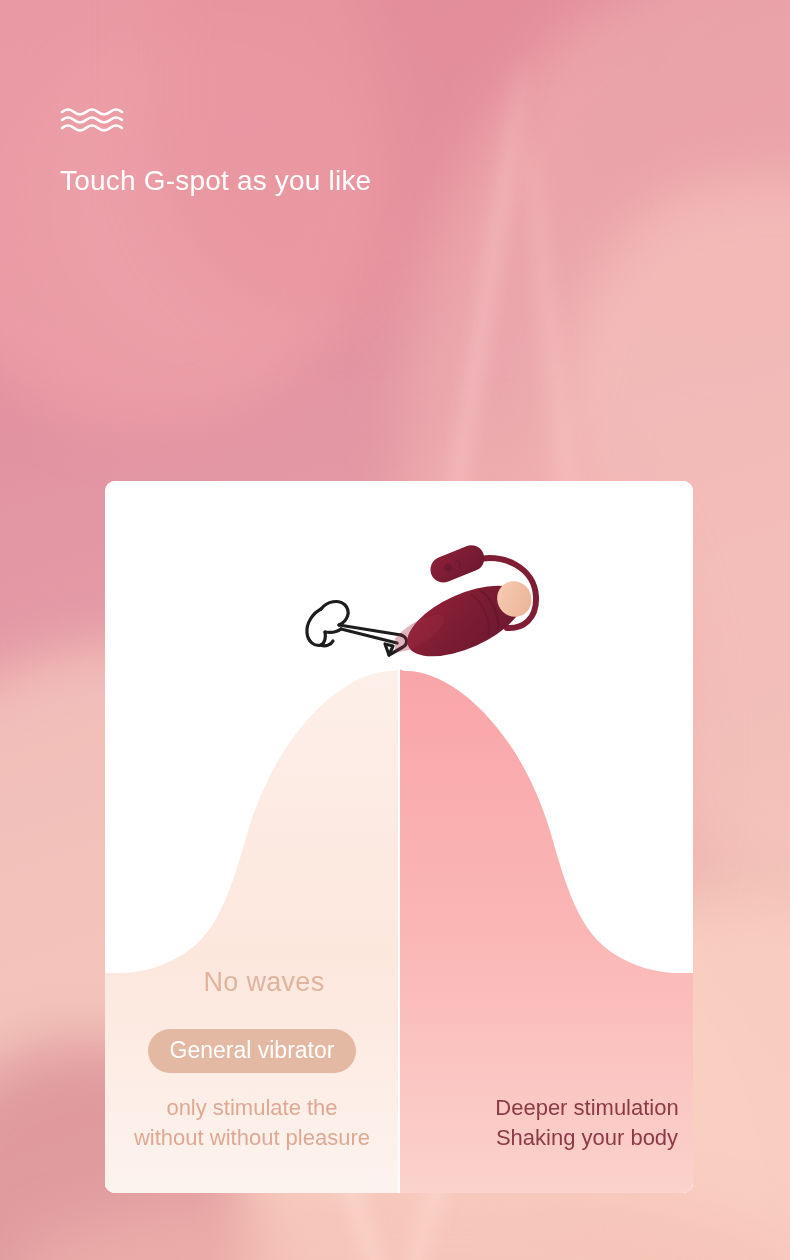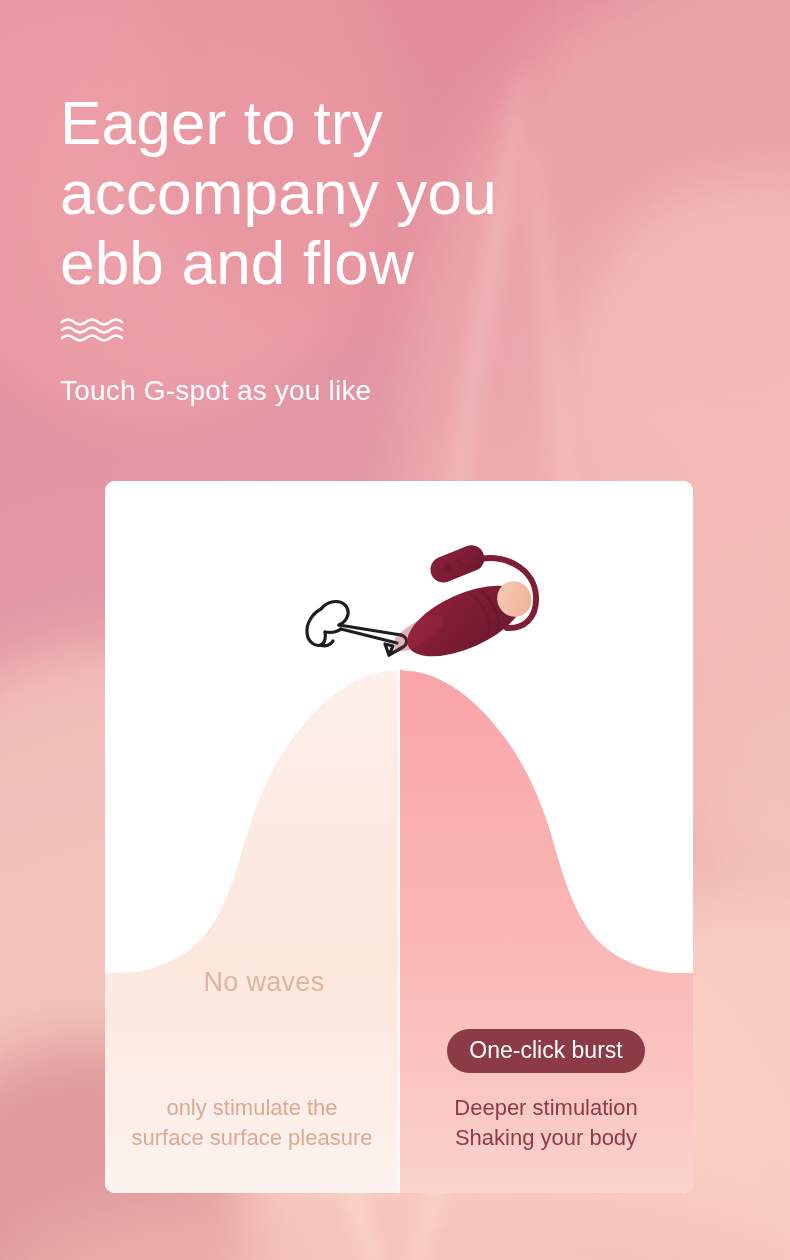--- a/index.html
+++ b/index.html
@@ -79,21 +79,21 @@
   .pill-right{background:#8d3a47;}
   .pill-row{position:absolute;top:548px;width:294px;text-align:center;}
   .pill-row-left{left:0;}
   .pill-row-right{left:294px;}
 
   .desc{
     position:absolute;top:612px;width:294px;text-align:center;
     font-size:22px;line-height:30px;white-space:pre-line;
   }
   .desc-left{left:0;color:#dfa894;}
-  .desc-right{left:294px;color:#8d3a47;}
+  .desc-right{left:294px;color:#8d3a47;padding-left:41px;}
 </style>
 </head>
 <body>
 
 <div class="page">
 
   <div class="bg-base"></div>
   <div class="bg-silk">
     <div class="silk s11"></div>
     <div class="silk s1"></div>
@@ -107,23 +107,20 @@
     <div class="silk s7"></div>
     <div class="silk s8"></div>
     <div class="silk s10"></div>
     <div class="fold f1"></div>
     <div class="fold f2"></div>
     <div class="fold f3"></div>
     <div class="fold f4"></div>
   </div>
 
   <div class="header">
-    <div class="headline">Eager to try
-accompany you
-ebb and flow</div>
 
     <svg class="wave-icon" viewBox="0 0 80 30">
       <g fill="none" stroke="#ffffff" stroke-width="2.6" stroke-linecap="round">
         <path d="M2 6 q6 -5 12 0 t12 0 t12 0 t12 0 t12 0"></path>
         <path d="M2 14 q6 -5 12 0 t12 0 t12 0 t12 0 t12 0"></path>
         <path d="M2 22 q6 -5 12 0 t12 0 t12 0 t12 0 t12 0"></path>
       </g>
     </svg>
 
     <div class="subtitle">Touch G-spot as you like</div>
@@ -200,25 +197,25 @@
         <ellipse cx="70" cy="92" rx="62" ry="27" fill="url(#bodyG)"></ellipse>
         <path d="M96 70 C 104 80 104 104 96 114" stroke="#5f142a" stroke-width="2.4" fill="none" opacity=".55"></path>
         <path d="M86 70 C 94 80 94 104 86 114" stroke="#5f142a" stroke-width="2" fill="none" opacity=".4"></path>
         <ellipse cx="22" cy="84" rx="30" ry="11" fill="#9a2c42" opacity=".35" transform="rotate(-8 22 84)"></ellipse>
         <ellipse cx="124" cy="92" rx="17" ry="18" fill="url(#capG)"></ellipse>
       </g>
     </svg>
 
     <div class="no-waves">No waves</div>
 
+    <div class="pill-row pill-row-left">
+      <span class="pill pill-left">General vibrator</span>
+    </div>
 
     <div class="desc desc-left">only stimulate the
-surface surface pleasure</div>
-
-    <div class="pill-row pill-row-right">
-      <span class="pill pill-right">One-click burst</span>
-    </div>
+without without pleasure</div>
+
 
     <div class="desc desc-right">Deeper stimulation
 Shaking your body</div>
 
   </div>
 </div>
 
 </body></html>

